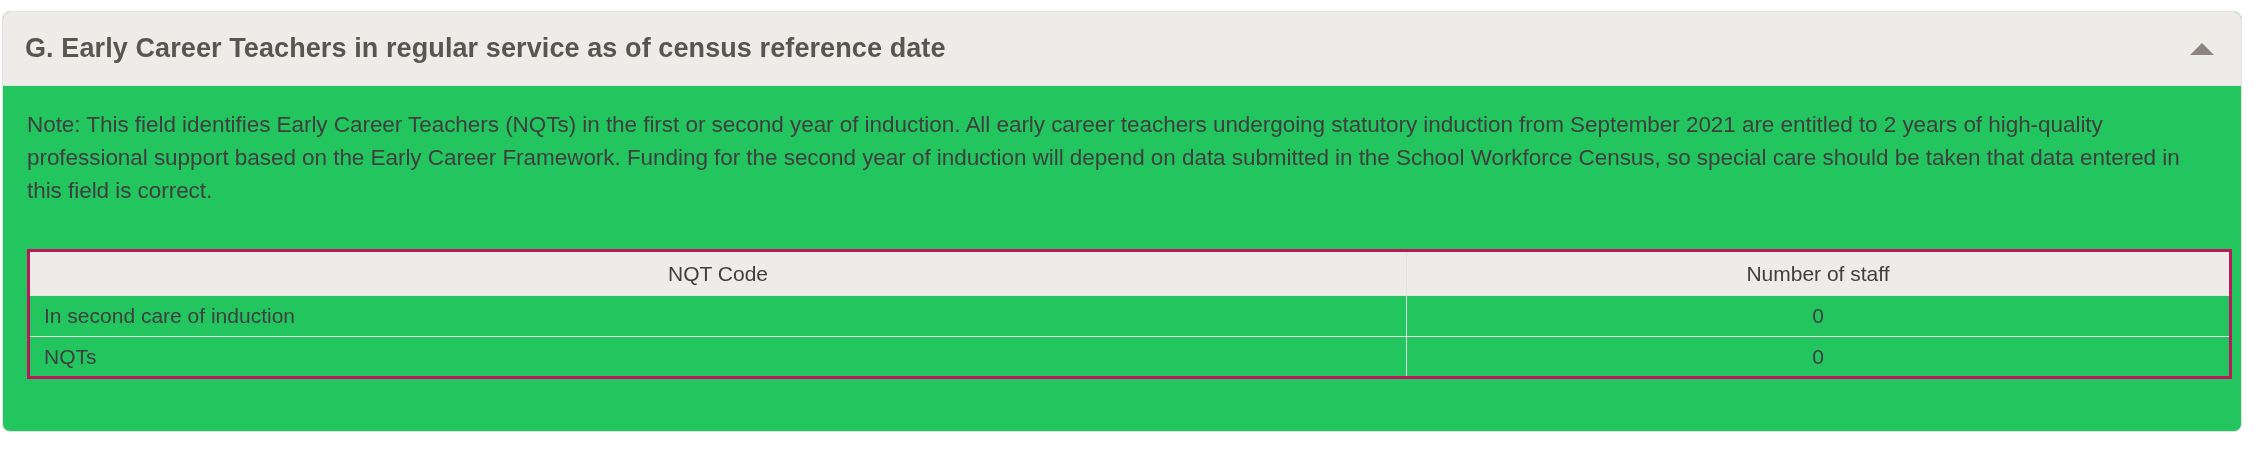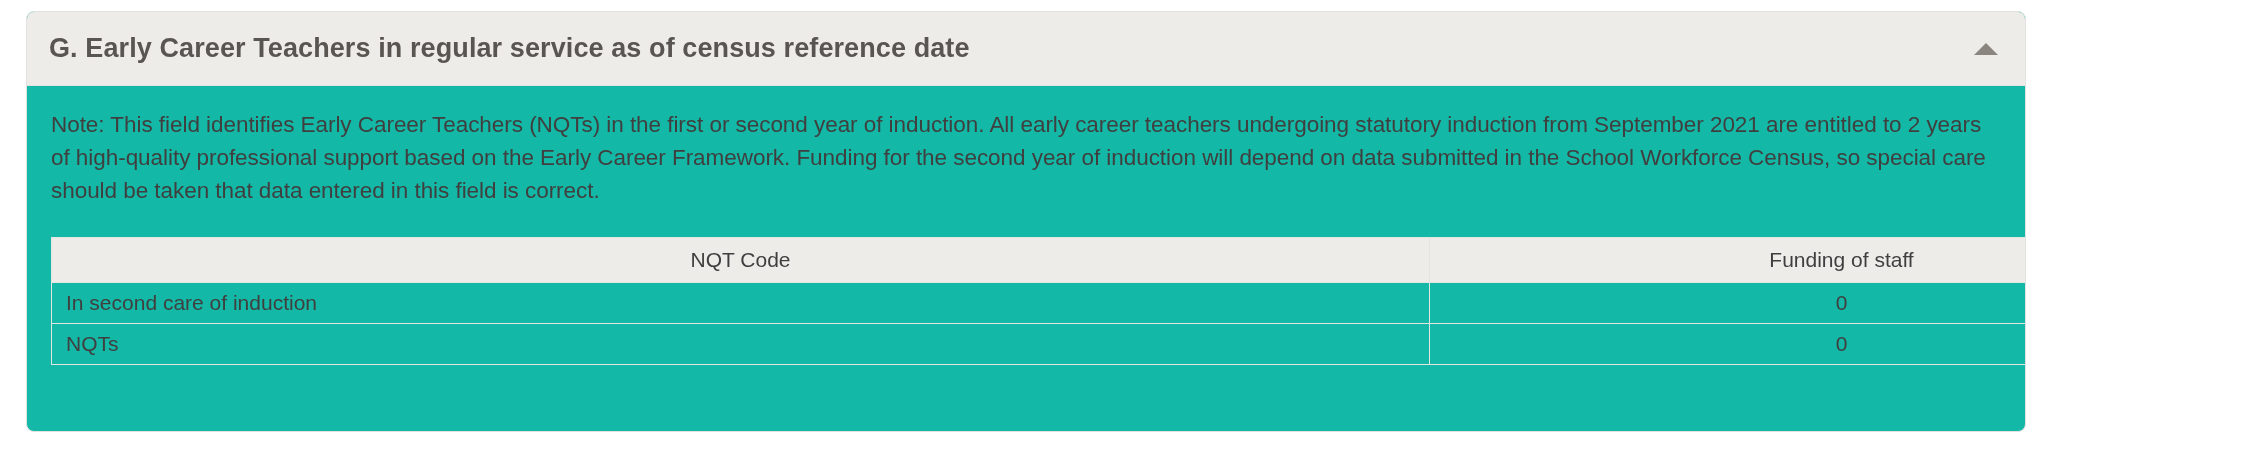--- a/index.html
+++ b/index.html
@@ -9,26 +9,26 @@
   }
   body {
     width: 2264px;
     height: 454px;
     font-family: "Liberation Sans", sans-serif;
     -webkit-font-smoothing: antialiased;
   }
 
   .panel {
     position: absolute;
-    left: 26px;
+    left: 2px;
     top: 11px;
-    width: 2000px;
+    width: 2240px;
     height: 421px;
     box-sizing: border-box;
-    background: #14b8a6;
+    background: #22c55e;
     border: 1px solid #e2e2e0;
     border-radius: 8px;
     overflow: hidden;
   }
 
   .panel-header {
     position: relative;
     height: 74px;
     background: #edece9;
     border-bottom: 1px solid #e2e2e0;
@@ -66,25 +66,25 @@
 
   .note {
     font-size: 22.5px;
     line-height: 33px;
     color: #3f3f3f;
     max-width: 2192px;
     letter-spacing: -0.05px;
   }
 
   .data-table {
-    margin-top: 30px;
+    margin-top: 42px;
     width: 2202px;
     border-collapse: collapse;
     table-layout: fixed;
-    border: 1px solid #be185d;
+    border: 3px solid #be185d;
   }
   .data-table th,
   .data-table td {
     border: 1px solid #e4e4e2;
     font-weight: normal;
     font-size: 21px;
     color: #3f3f3f;
     height: 41px;
     box-sizing: border-box;
   }
@@ -124,21 +124,21 @@
     <div class="note">Note: This field identifies Early Career Teachers (NQTs) in the first or second year of induction. All early career teachers undergoing statutory induction from September 2021 are entitled to 2 years of high-quality professional support based on the Early Career Framework. Funding for the second year of induction will depend on data submitted in the School Workforce Census, so special care should be taken that data entered in this field is correct.</div>
 
     <table class="data-table">
       <colgroup>
         <col class="col-label">
         <col class="col-value">
       </colgroup>
       <thead>
         <tr>
           <th>NQT Code</th>
-          <th>Funding of staff</th>
+          <th>Number of staff</th>
         </tr>
       </thead>
       <tbody>
         <tr>
           <td class="label-cell">In second care of induction</td>
           <td class="value-cell">0</td>
         </tr>
         <tr>
           <td class="label-cell">NQTs</td>
           <td class="value-cell">0</td>

